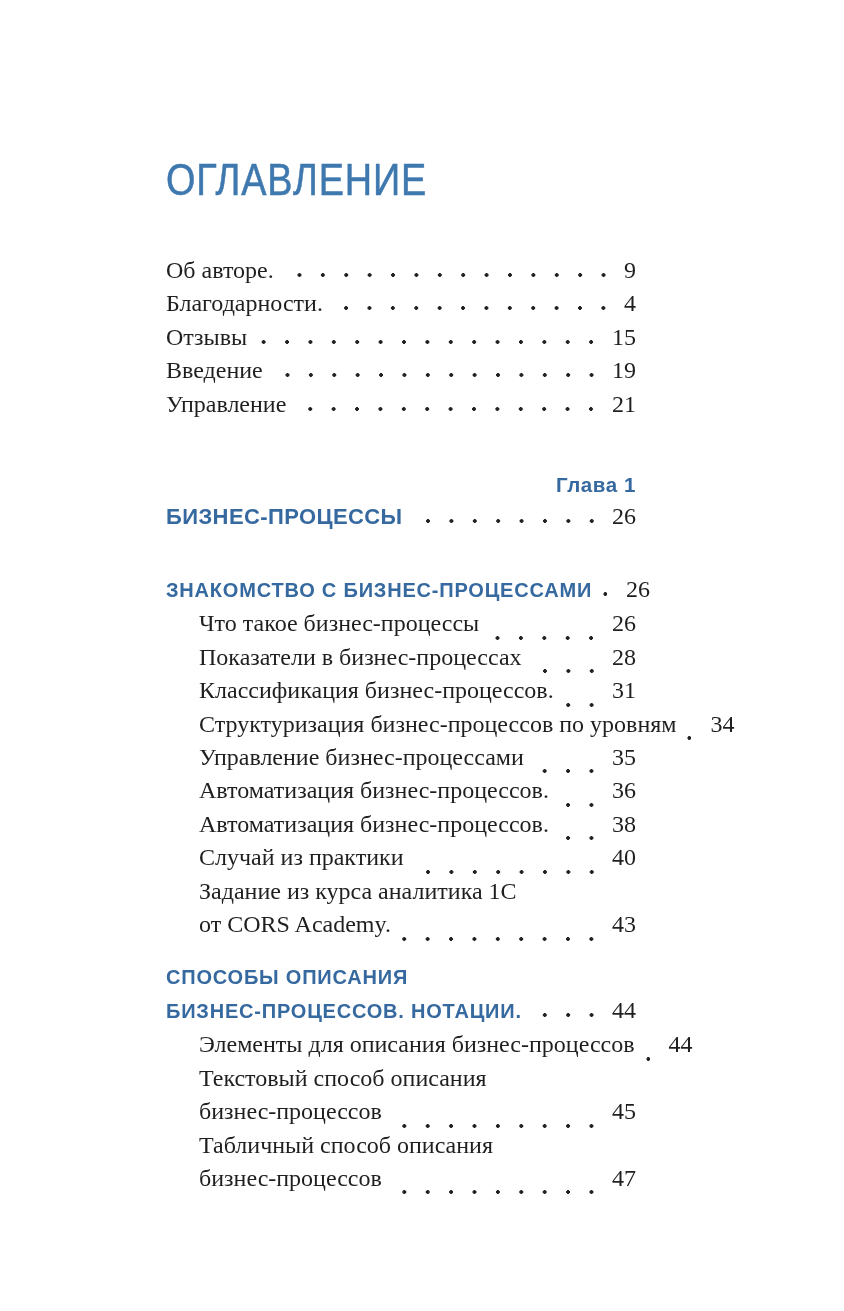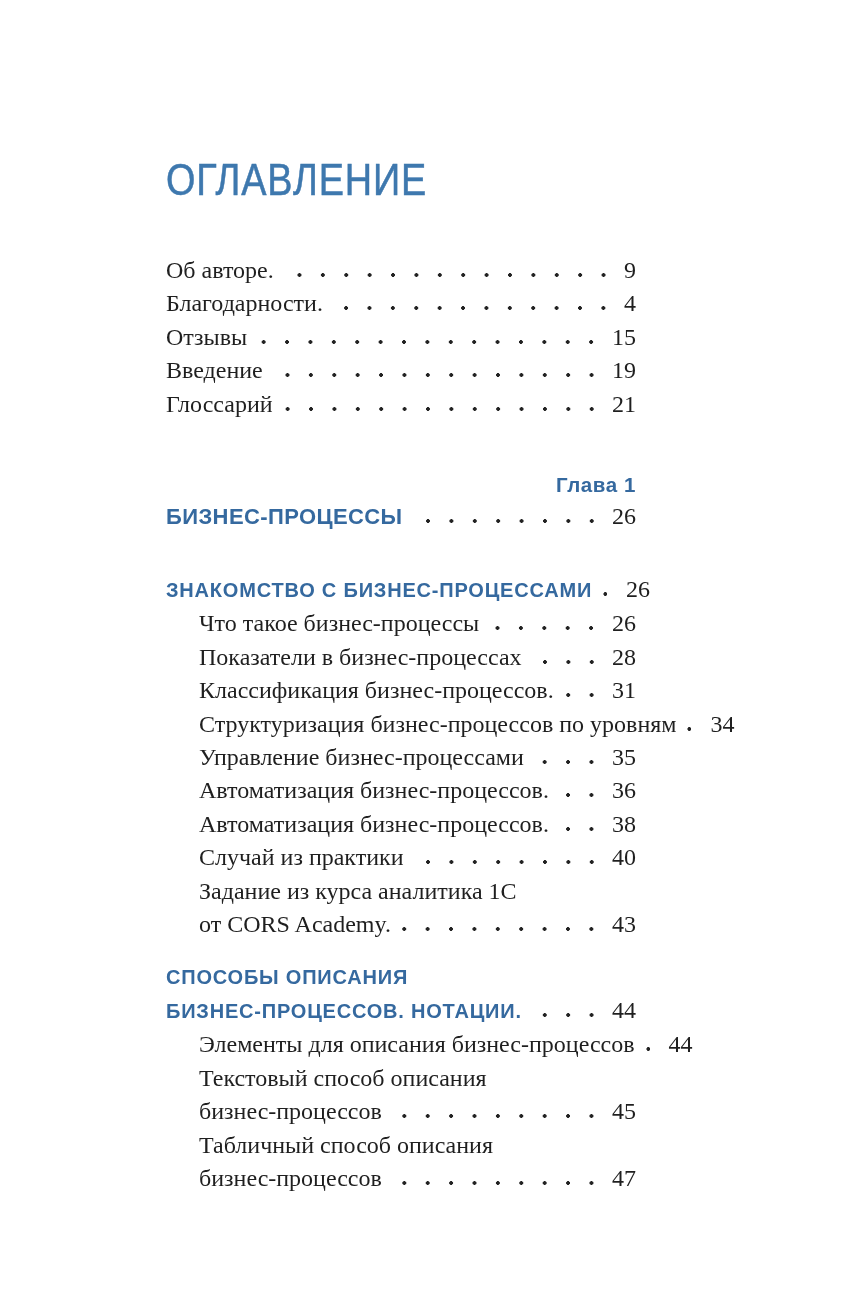--- a/index.html
+++ b/index.html
@@ -32,21 +32,21 @@
   }
 
   
   .row {
     display: flex;
     align-items: baseline;
     font-size: 24px;
     line-height: 33.4px;
     white-space: nowrap;
   }
-  .row.indent { padding-left: 33px; }
+  .row.indent { padding-left: 33px; align-items: flex-end; }
 
   .label { flex: 0 0 auto; }
 
   .leader {
     flex: 1 1 auto;
     height: 6px;
     margin: 0 9px 0 7px;
     background-image: radial-gradient(circle, #222222 1.6px, transparent 2.15px);
     background-size: 23.4px 6px;
     background-repeat: repeat-x;
@@ -115,21 +115,21 @@
         <span class="label">Отзывы</span>
         <span class="leader"></span>
         <span class="num">15</span>
       </div>
       <div class="row">
         <span class="label">Введение</span>
         <span class="leader"></span>
         <span class="num">19</span>
       </div>
       <div class="row">
-        <span class="label">Глоссарий</span>
+        <span class="label">Управление</span>
         <span class="leader"></span>
         <span class="num">21</span>
       </div>
     </div>
 
   <div class="chapter">
     <div class="kicker">Глава 1</div>
     <div class="row chap-row">
       <span class="label chap-title">БИЗНЕС-ПРОЦЕССЫ</span>
       <span class="leader"></span>

